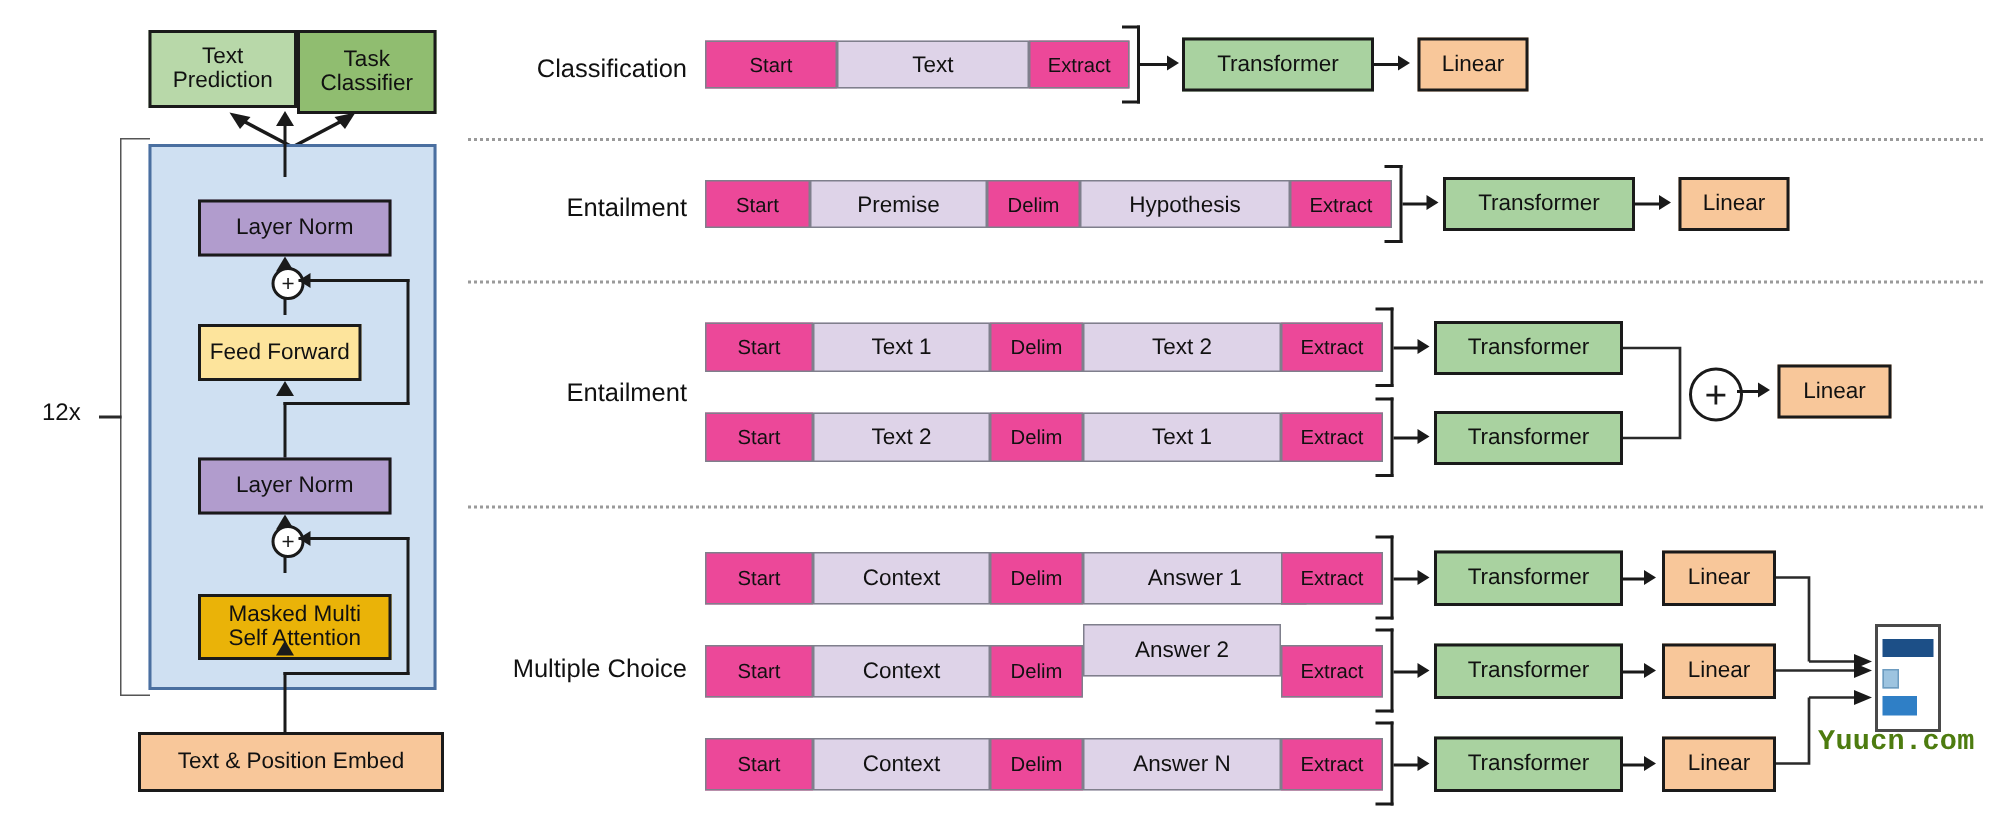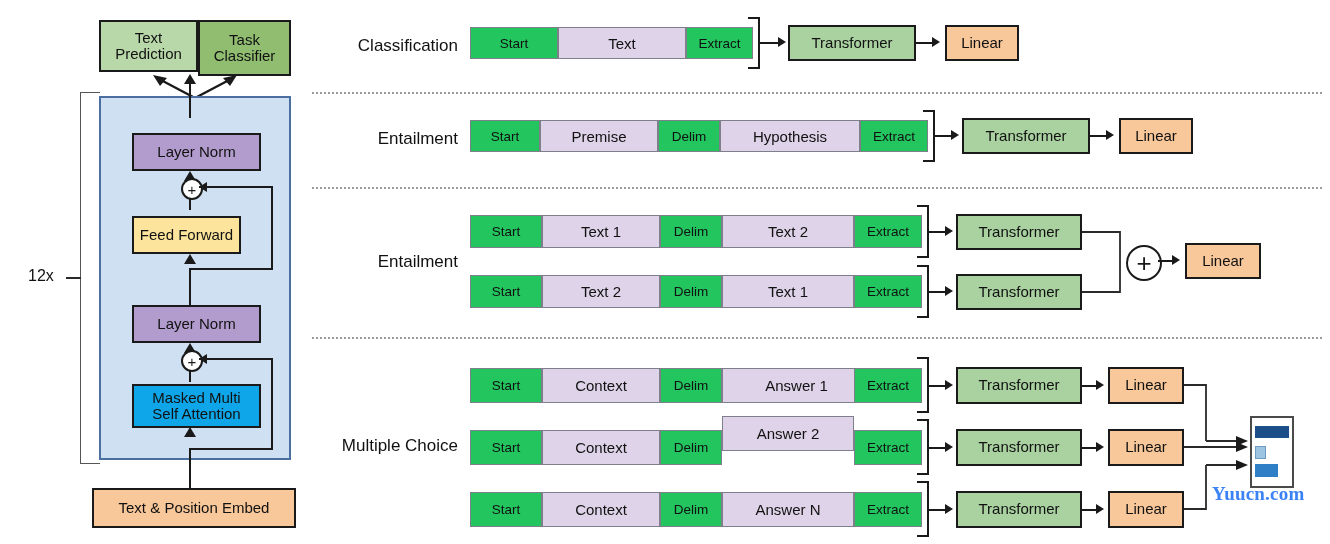--- a/index.html
+++ b/index.html
@@ -20,27 +20,27 @@
   }
   .seg{
     position:absolute;box-sizing:border-box;
     border:1.3px solid #7f7f8c;
     display:flex;align-items:center;justify-content:center;
     font-size:13.5px;color:#111;text-align:center;
   }
   .seg.lg{font-size:15px;}
 
   
-  .c-blue   {background:#22c55e;}
+  .c-blue   {background:#ec4899;}
   .c-purple {background:#ded3e8;}
   .c-green  {background:#a9d2a0;}
   .c-orange {background:#f8c79a;}
   .c-yellow {background:#fde49c;}
   .c-lnorm  {background:#b19ccd;}
-  .c-attn   {background:#0ea5e9;}
+  .c-attn   {background:#eab308;margin-top:12px;}
   .c-green-l{background:#b8d8a9;}
   .c-green-d{background:#90bd70;}
   .c-panel  {background:#cfe0f2;}
 
   
   .hline{position:absolute;background:#1a1a1a;height:2px;}
   .vline{position:absolute;background:#1a1a1a;width:2px;}
   .hline-t{position:absolute;background:#2a2a2a;height:1.6px;}
 
   .arrow-r{
@@ -84,22 +84,22 @@
 
   .label{position:absolute;font-size:17px;color:#111;white-space:nowrap;}
   .rowlabel{position:absolute;font-size:17px;color:#111;
      text-align:right;white-space:nowrap;}
 
   
   .softmax{position:absolute;box-sizing:border-box;border:2px solid #4a4a4a;background:#fff;}
   .sbar{position:absolute;}
 
   .watermark{
-    position:absolute;color:#3b82f6;
-    font-family:Liberation Serif, serif;
+    position:absolute;color:#4d7c0f;
+    font-family:Liberation Mono, monospace;
     font-size:19px;font-weight:700;letter-spacing:.2px;
   }
 </style>
 </head>
 <body>
 
 <div class="abs" style="left:0;top:0;width:310px;height:544px;">
 
   <div class="box c-green-l" style="left:99px;top:20px;width:99px;height:52px;">
     <span style="white-space:pre-line;">Text

